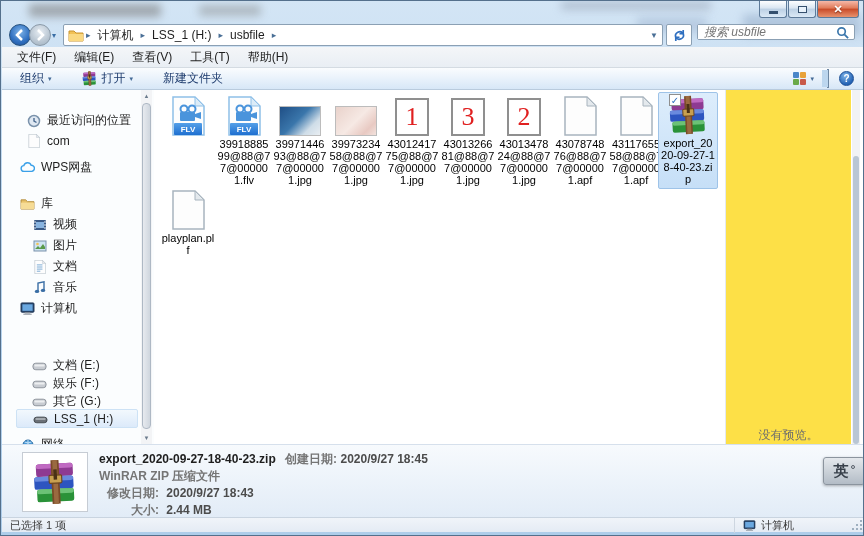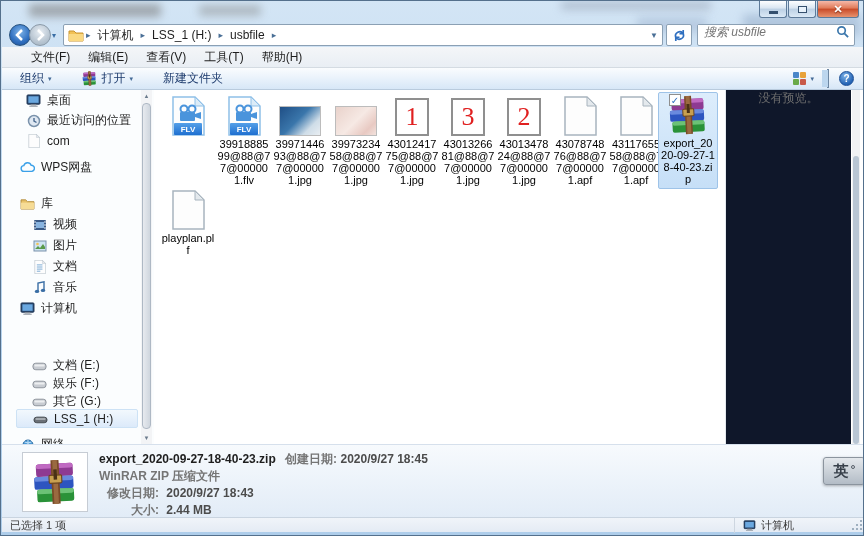--- a/index.html
+++ b/index.html
@@ -31,28 +31,28 @@
   .nav-back { left:4px; background:radial-gradient(circle at 50% 35%,#7fb4e8,#2f6fc0 60%,#1c4f96); border:1px solid #27527e; }
   .nav-fwd { left:24px; background:radial-gradient(circle at 50% 35%,#e8eef4,#b9c6d2 60%,#9fb0bf); border:1px solid #8b9aa8; }
   .nav-drop { position:absolute; left:47px; top:8px; font-size:8px; color:#3a6ea5; }
   .addr-box { position:absolute; left:58px; top:1px; width:600px; height:22px; background:#fff;
     border:1px solid #8ba0b4; border-radius:2px; display:flex; align-items:center; padding:0 4px; overflow:hidden; }
   .crumb { font-size:12px; color:#1e1e1e; padding:2px 5px; white-space:nowrap; }
   .crumb-sep { font-size:9px; color:#4a6f96; padding:0 2px; }
   .addr-caret { position:absolute; right:4px; font-size:8px; color:#4a6f96; }
   .refresh-btn { position:absolute; left:661px; top:1px; width:26px; height:22px; background:#fff;
     border:1px solid #8ba0b4; border-radius:2px; display:flex; align-items:center; justify-content:center; }
-  .search-box { position:absolute; left:692px; top:1px; width:158px; height:22px; background:#fff;
-    border:1px solid #8ba0b4; border-radius:2px; display:flex; align-items:flex-start; }
+  .search-box { position:absolute; left:692px; top:1px; width:158px; height:16px; background:#fff;
+    border:1px solid #8ba0b4; border-radius:2px; display:flex; align-items:center; }
   .search-box input { flex:1; border:none; outline:none; font-family:"Liberation Sans",sans-serif;
     font-size:12px; font-style:italic; color:#7a7a7a; padding:0 6px; min-width:0; }
   
   .menubar { position:absolute; left:1px; top:46px; width:862px; height:21px;
     background:linear-gradient(180deg,#f4f6f8,#e9eef4); border-bottom:1px solid #d4dbe2;
-    display:flex; align-items:center; padding-left:20px; }
+    display:flex; align-items:center; padding-left:6px; }
   .menu-item { font-size:12px; color:#1e1e1e; padding:3px 9px; }
   
   .toolbar { position:absolute; left:1px; top:67px; width:862px; height:22px;
     background:linear-gradient(180deg,#fafcfe,#e9f2fb 50%,#d7e7f7);
     border-bottom:1px solid #b9cbdd; display:flex; align-items:center; padding:0 10px; }
   .tb-btn { display:flex; align-items:center; font-size:12px; color:#1e3c6e; padding:2px 8px; }
   .tb-caret { font-size:7px; color:#446a96; margin-left:4px; }
   .tb-right { margin-left:auto; display:flex; align-items:center; gap:10px; }
   .views-icon { display:grid; grid-template-columns:6px 6px; grid-gap:1px; }
   .views-icon i { width:6px; height:6px; border-radius:1px; }
@@ -84,22 +84,22 @@
   .flv-badge { position:absolute; left:3px; bottom:1px; width:28px; height:12px;
     background:linear-gradient(180deg,#55a0e8,#1e6fd0); color:#fff; font-size:8px; font-weight:bold;
     display:flex; align-items:center; justify-content:center; border-radius:1px; }
   .photo { width:42px; height:30px; border:1px solid #bcbcbc; }
   .photo.blue { background:linear-gradient(135deg,#1f4f86 0%,#3a76ab 45%,#cfdde8 75%,#e9eef2 100%); }
   .photo.pink { background:linear-gradient(135deg,#e9d2cb 0%,#f6e9e4 50%,#e8c9c2 80%,#f2e2dd 100%); }
   .numbox { width:34px; height:38px; background:#fff; border:2px solid #8f8f8f; display:flex;
     align-items:center; justify-content:center; }
   .numbox span { color:#e02020; font-size:26px; line-height:1; font-family:"Liberation Serif",serif; }
   
-  .preview { position:absolute; left:723px; top:0; width:126px; height:354px; background:#0f172a;
-    border-left:1px solid #e4e9ee; display:flex; align-items:flex-start; justify-content:center; }
+  .preview { position:absolute; left:723px; top:0; width:126px; height:354px; background:#fde047;
+    border-left:1px solid #e4e9ee; display:flex; align-items:flex-end; justify-content:center; }
   .preview span { font-size:12px; color:#6d6d6d; }
   .right-scroll { position:absolute; left:850px; top:0; width:8px; height:354px; background:#f1f2f4; }
   .right-scroll .thumb { position:absolute; left:1px; top:66px; width:6px; height:288px; background:#b9c6d4; border-radius:3px; }
   
   .details { position:absolute; left:1px; top:443px; width:862px; height:73px;
     background:linear-gradient(180deg,#f7fafd,#e2ecf7); border-top:1px solid #d6e0ec; }
   .dt-iconbox { position:absolute; left:20px; top:7px; width:66px; height:60px; background:#fff;
     border:1px solid #c6ccd4; display:flex; align-items:center; justify-content:center; }
   .dt-text { position:absolute; left:97px; top:6px; font-size:12px; line-height:17px; color:#5a5a5a; }
   .dt-row { white-space:nowrap;font-weight:bold; }
@@ -272,28 +272,20 @@
       <div><span class="paneview-icon"></span></div>
       <div>
           <span class="help-icon">?</span>
         </div>
     </div>
   </div>
 
   <div class="main">
 
     <div class="sidebar">
-      <div class="side-item" style="left:24px;top:1px">
-        <span class="ic">
-            <svg width="15" height="13" viewBox="0 0 16 14">
-              <use href="#sym-monitor"></use>
-            </svg>
-          </span>
-        <span>桌面</span>
-      </div>
       <div class="side-item" style="left:24px;top:21px">
         <span class="ic">
             <svg width="14" height="14" viewBox="0 0 14 14">
               <circle cx="7" cy="7" r="5.5" fill="#dfe8f2" stroke="#7a92ab" stroke-width="1.5"></circle>
               <path d="M7 4 v3 l2.5 1.5" stroke="#4a6a90" stroke-width="1.4" fill="none"></path>
             </svg>
           </span>
         <span>最近访问的位置</span>
       </div>
       <div class="side-item" style="left:24px;top:41px">

